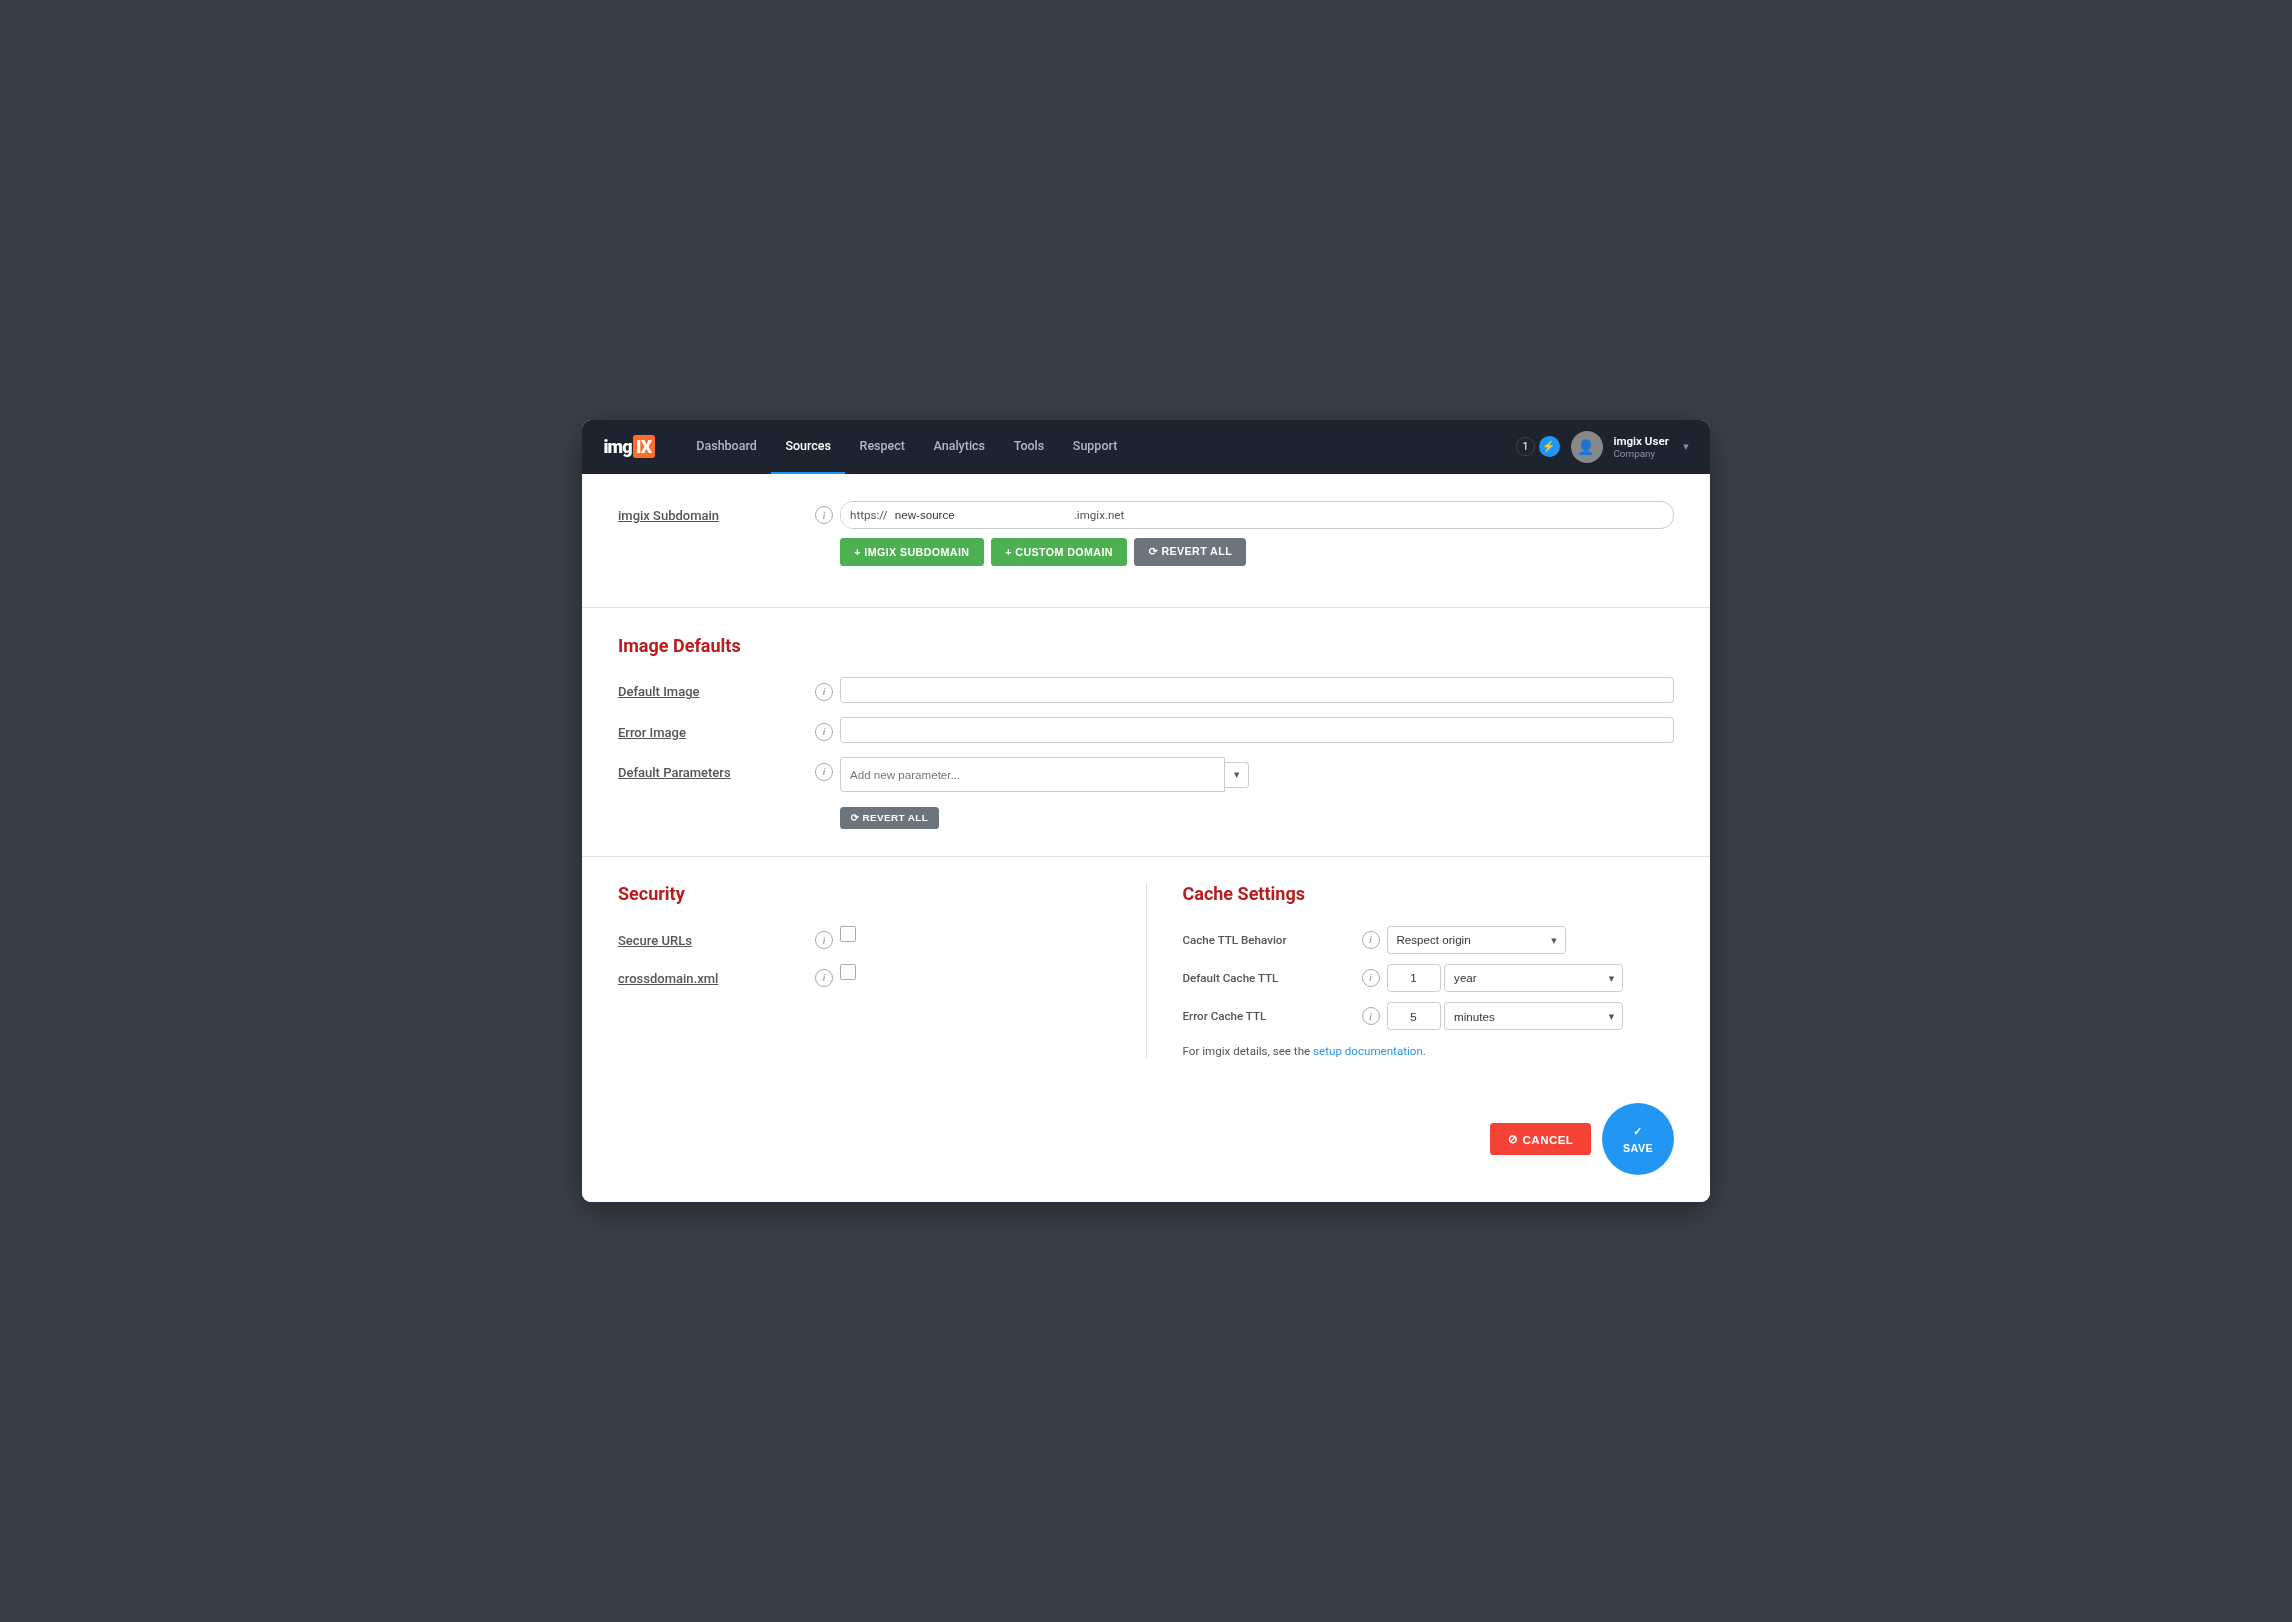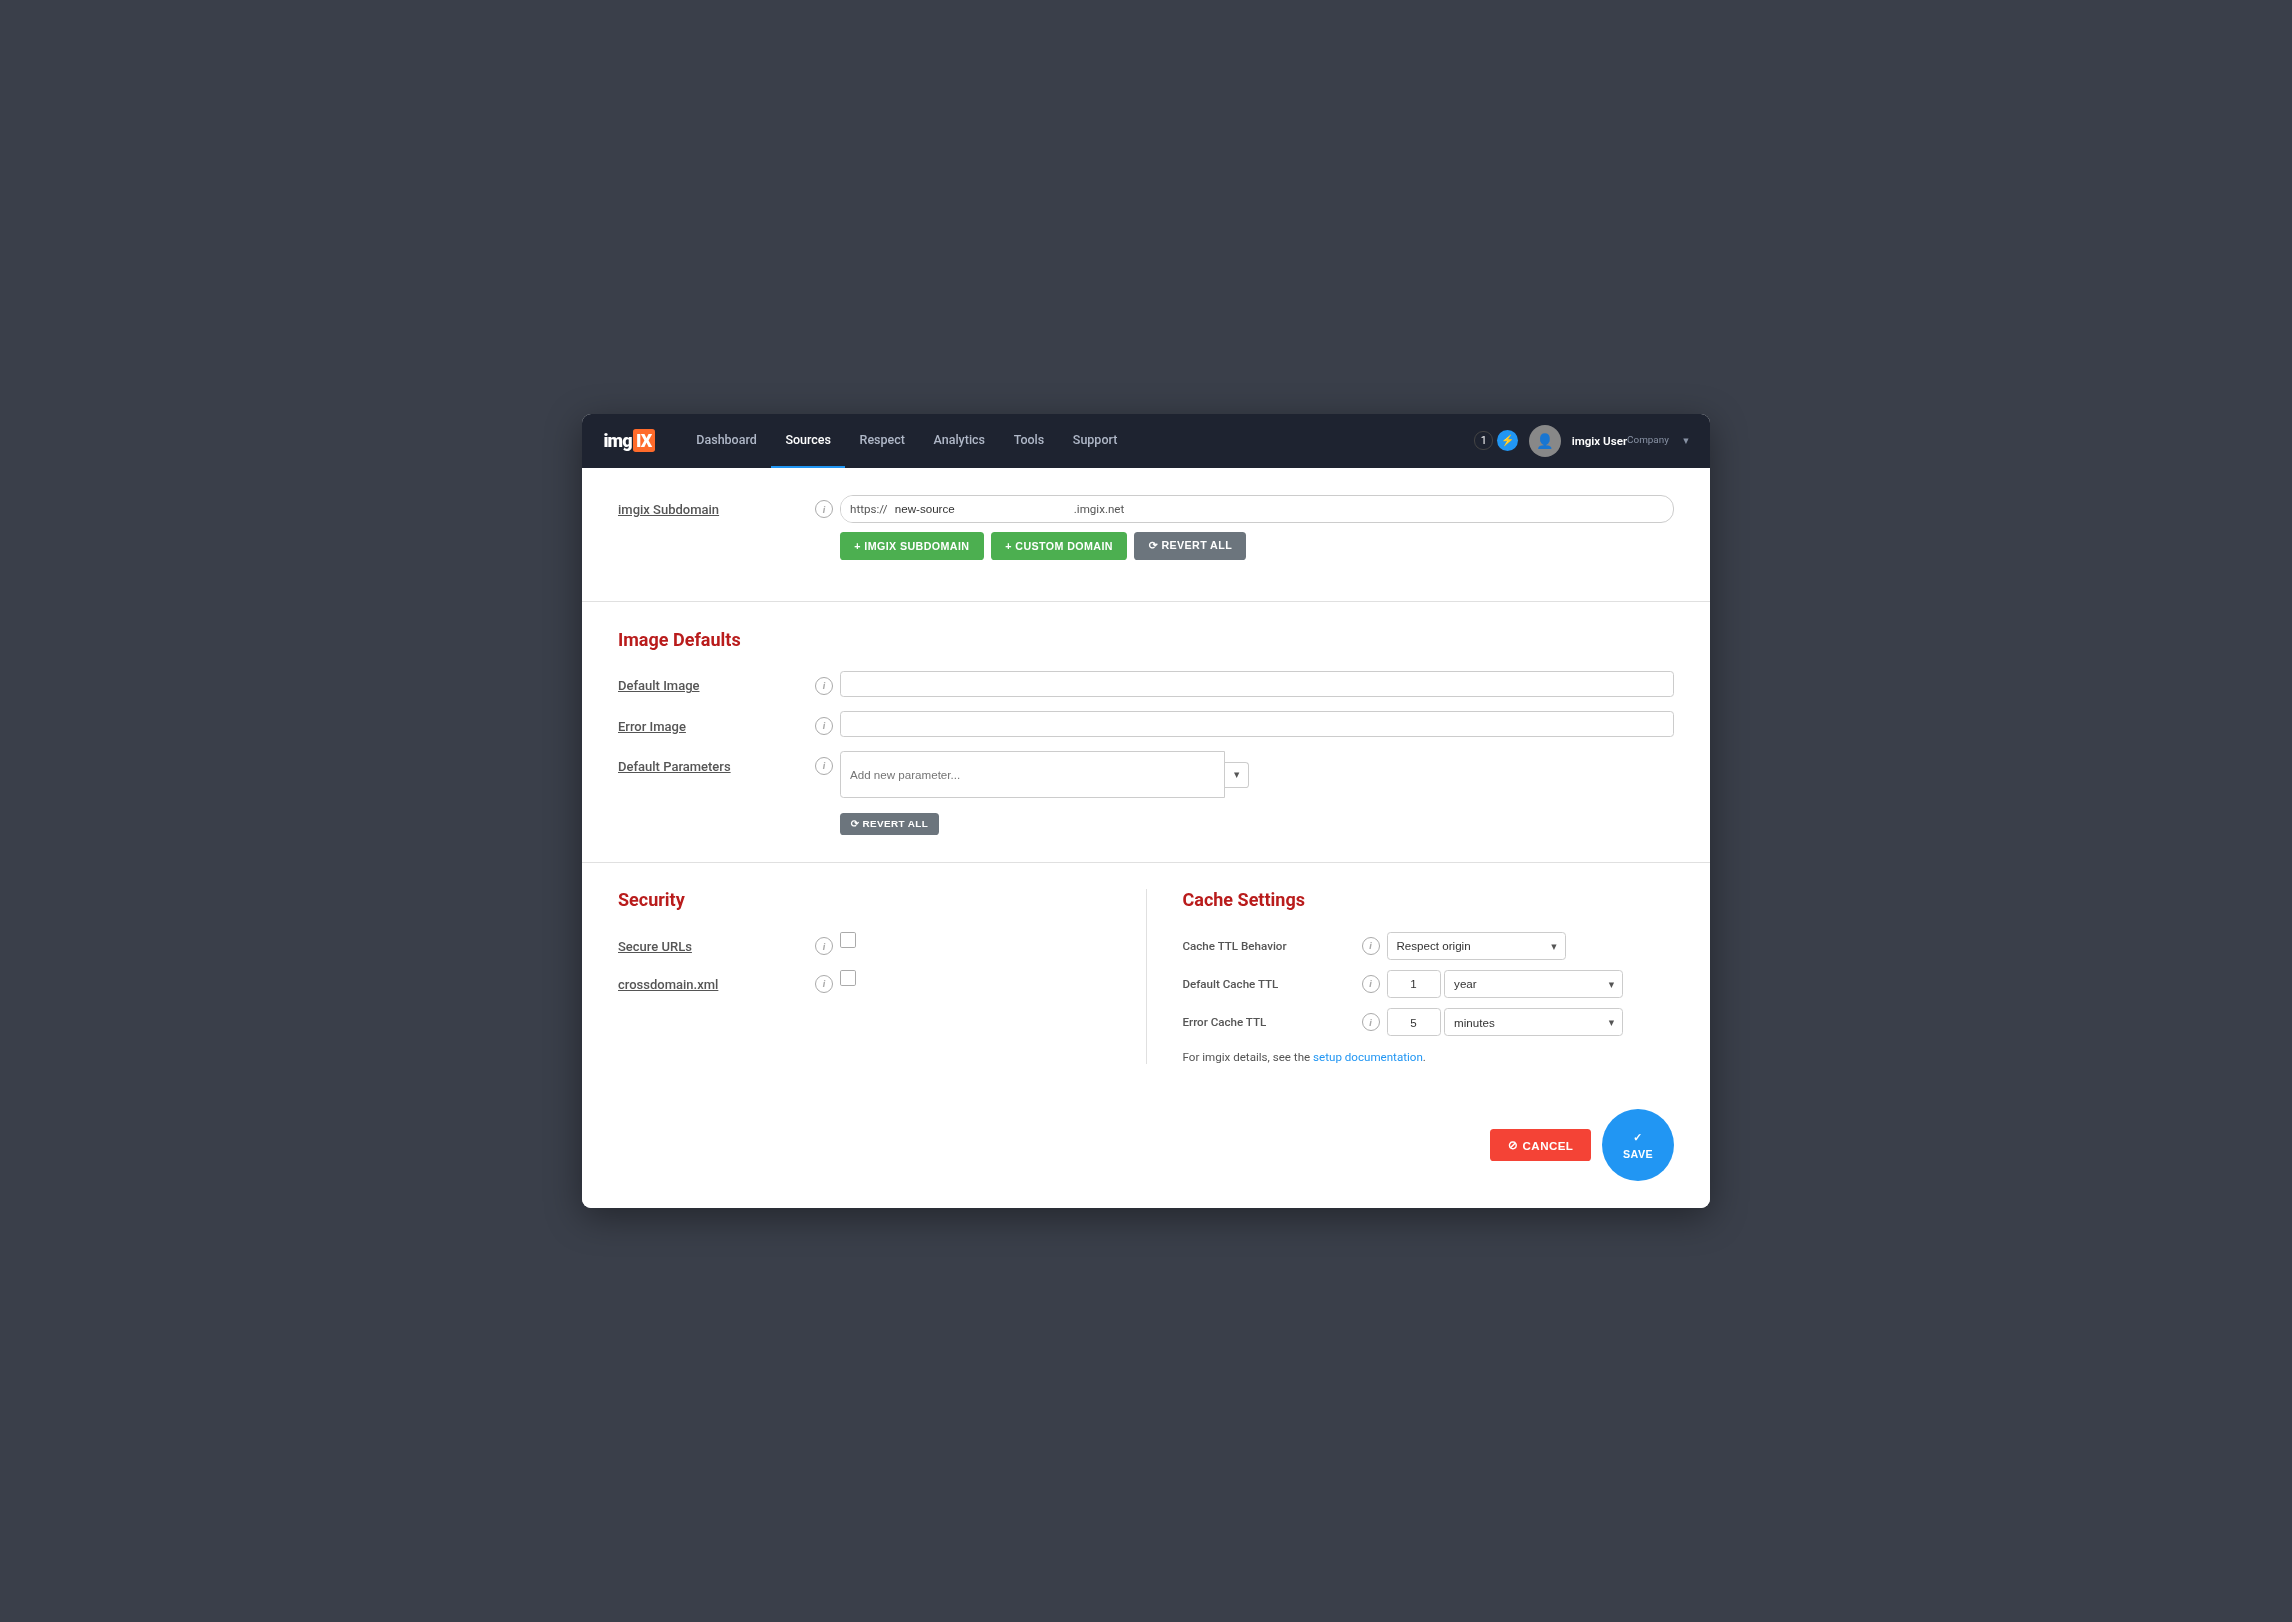--- a/index.html
+++ b/index.html
@@ -105,21 +105,21 @@
       background: #888;
       overflow: hidden;
       display: flex;
       align-items: center;
       justify-content: center;
       color: white;
       font-size: 14.3px;
     }
     .user-info {
       display: flex;
-      flex-direction: row;
+      flex-direction: column;
       justify-content: flex-end;
     }
     .user-name {
       color: white;
       font-size: 11.6px;
       font-weight: 600;
     }
     .user-company {
       color: #8892a4;
       font-size: 9.9px;
@@ -229,21 +229,21 @@
       min-width: 412px;
     }
     .param-input-row {
       display: flex;
       align-items: center;
       gap: 0;
     }
     .param-input {
       border: 1.3px solid #ccc;
       border-radius: 3.6px 0 0 3.6px;
-      padding: 16px 9px;
+      padding: 10px 9px;
       font-size: 11.6px;
       width: 385px;
       outline: none;
       color: #999;
     }
     .param-dropdown-btn {
       border: 1.3px solid #ccc;
       border-left: none;
       border-radius: 0 3.6px 3.6px 0;
       padding: 5.4px 9px;

